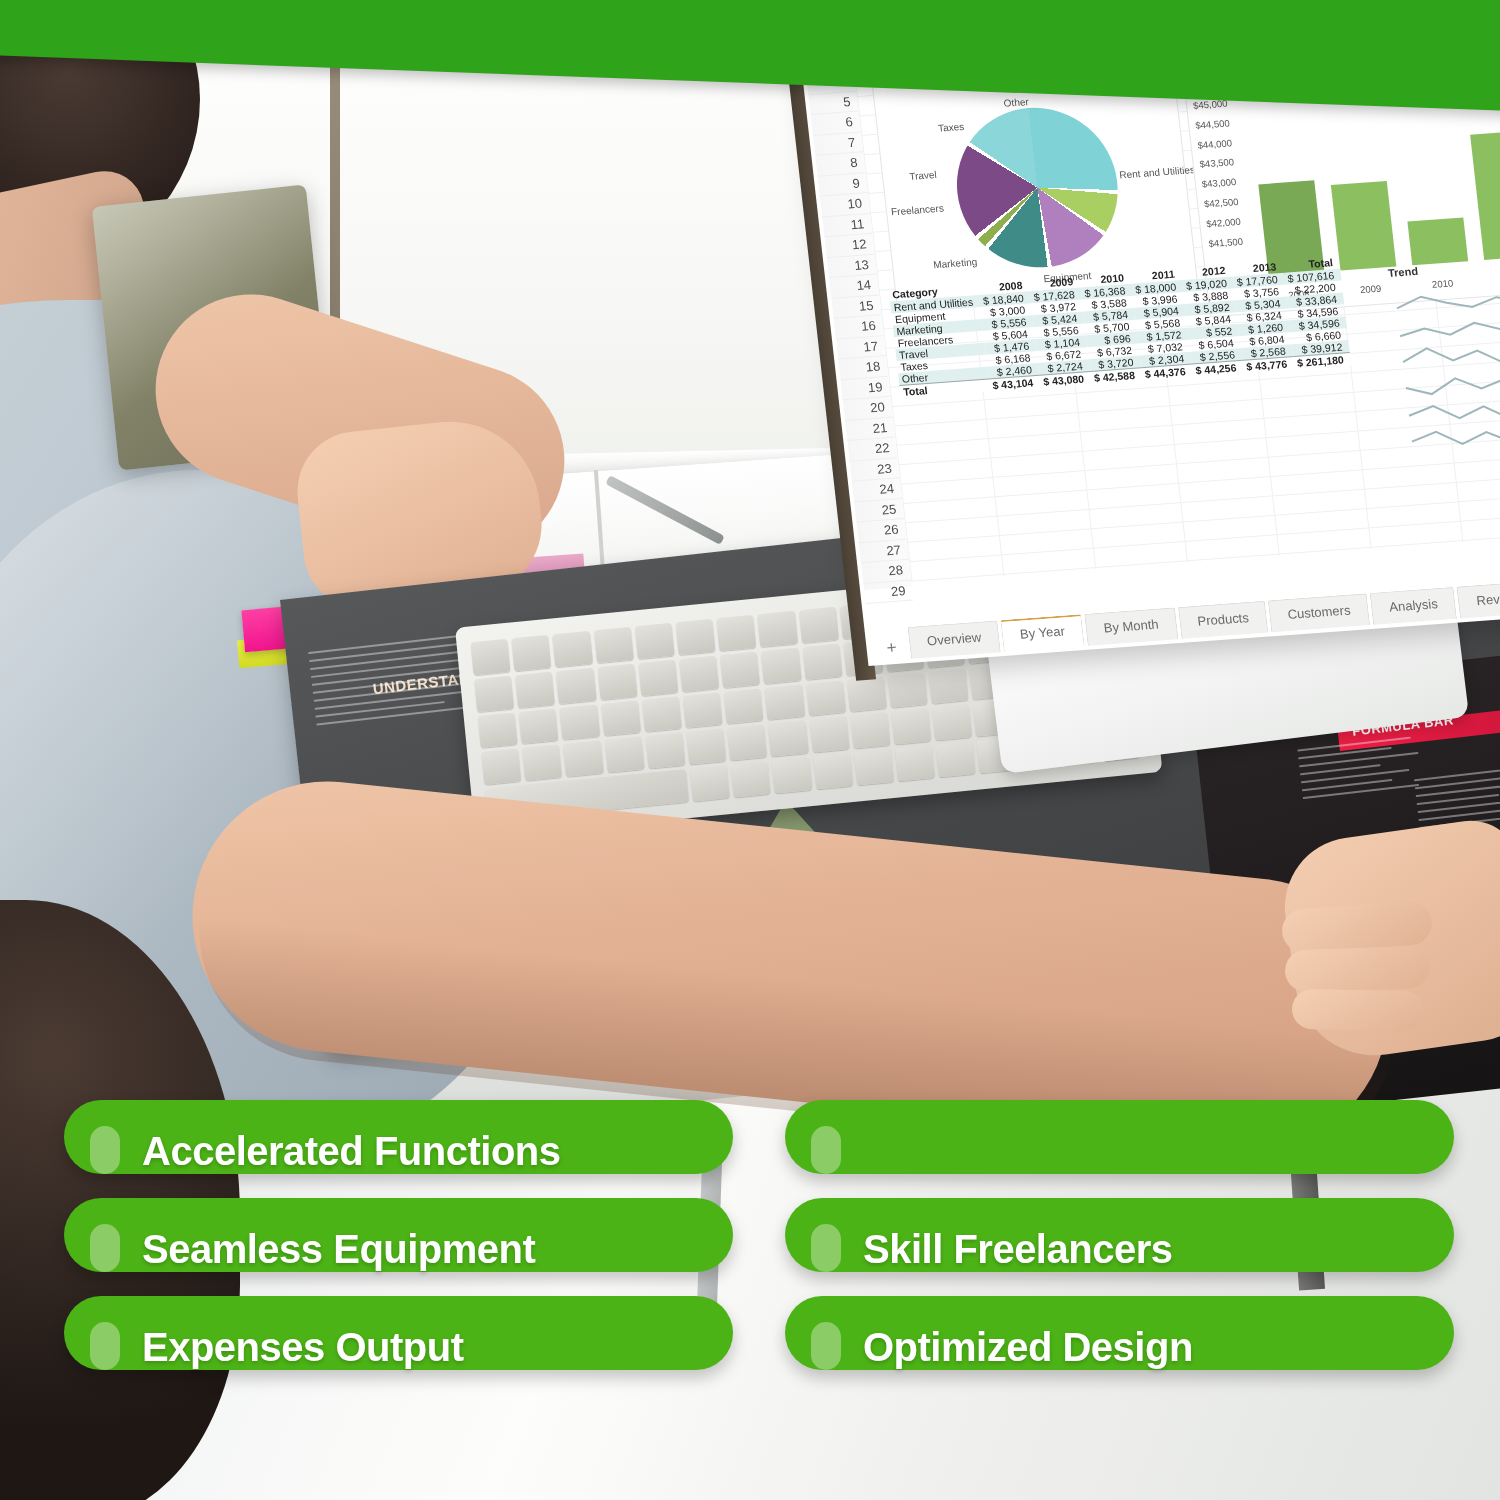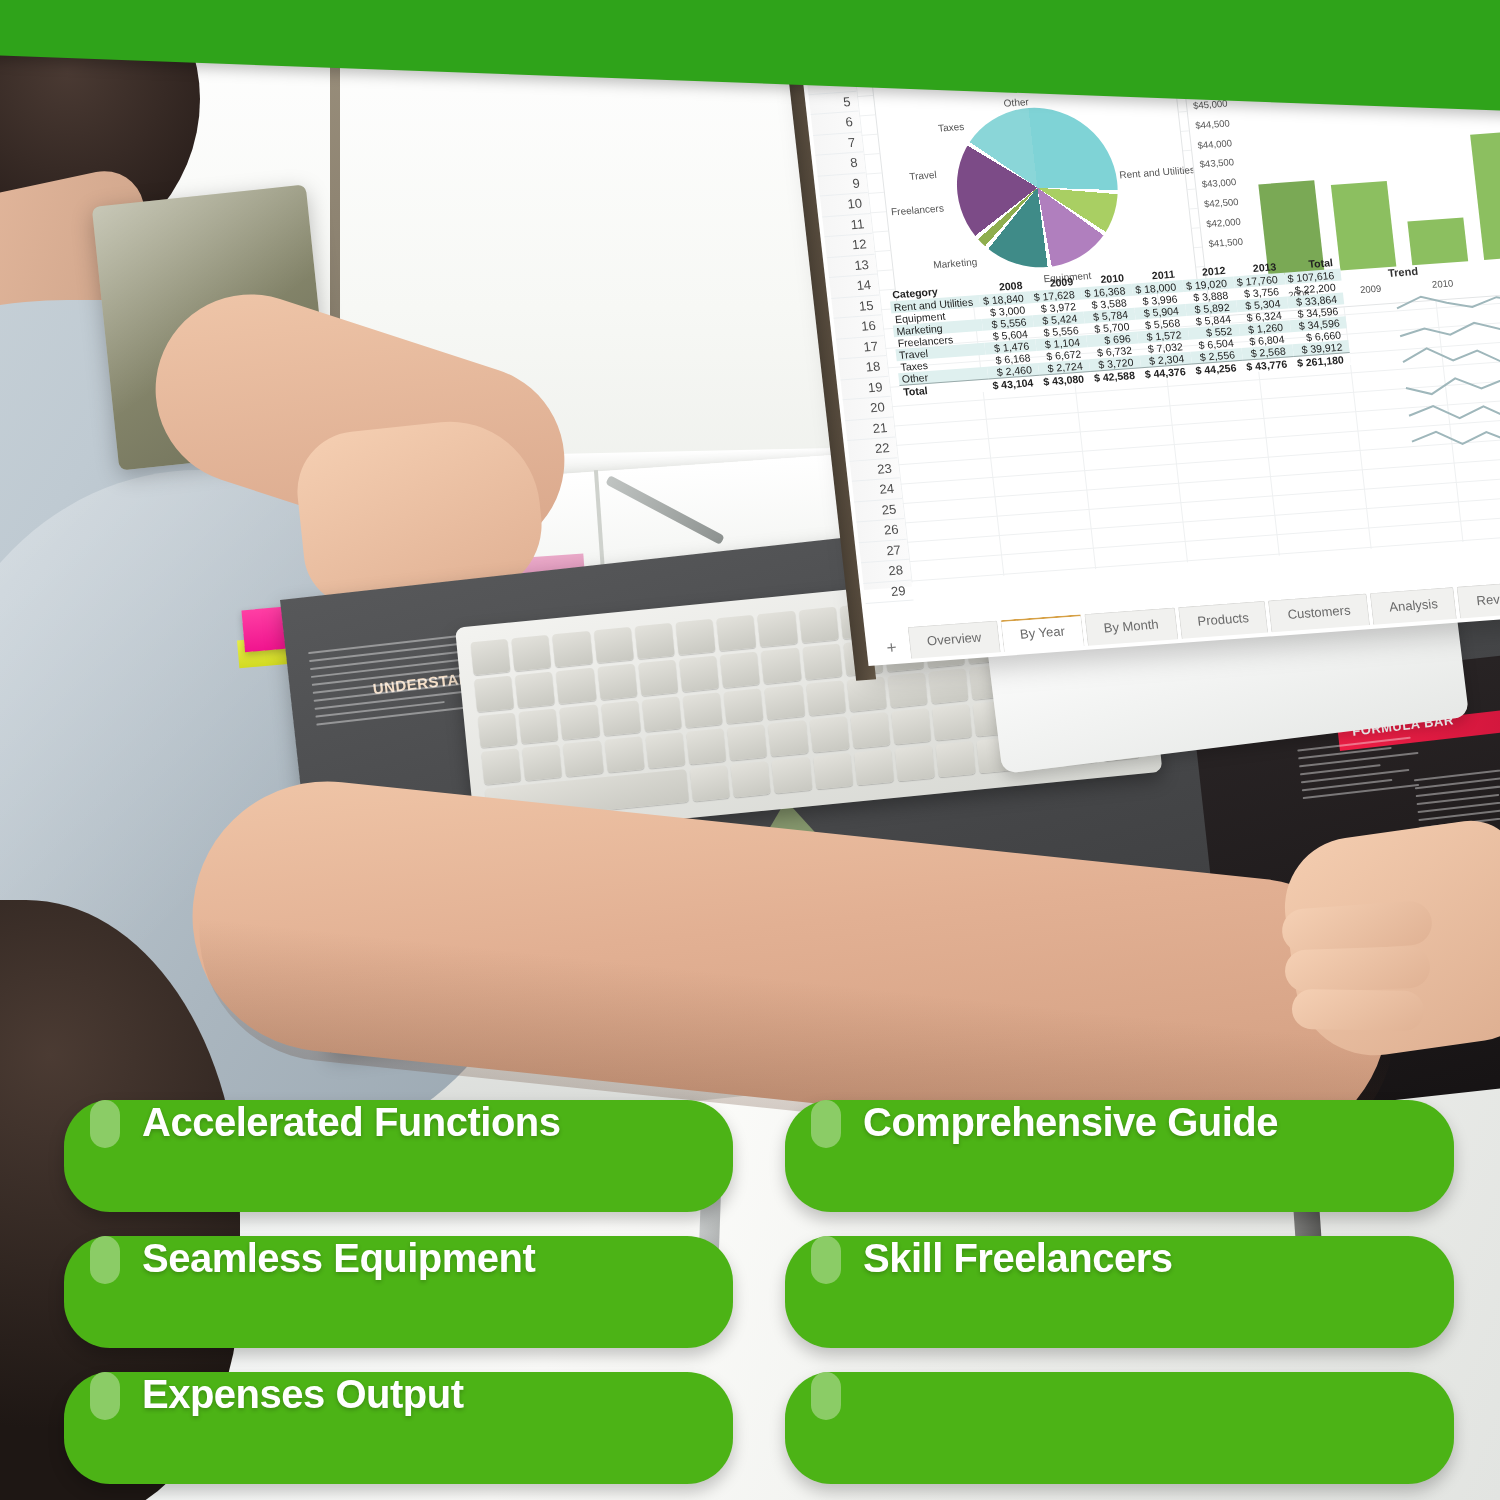--- a/index.html
+++ b/index.html
@@ -182,21 +182,21 @@
   
   .topbar{position:absolute;left:-40px;top:-96px;width:1620px;height:150px;background:#2fa31a;
     transform:rotate(2.1deg);transform-origin:0 0;box-shadow:0 5px 14px rgba(0,0,0,.25);}
   .topbar-dark{position:absolute;left:1345px;top:-40px;width:300px;height:110px;background:#1f7c12;
     transform:rotate(12deg);transform-origin:0 0;}
 
   
   .pills{position:absolute;left:64px;top:1100px;width:1390px;
     display:grid;grid-template-columns:1fr 1fr;grid-template-rows:repeat(3,1fr);
     column-gap:52px;row-gap:24px;}
-  .pill{height:112px;border-radius:46px;background:#4cb316;display:flex;align-items:flex-start;
+  .pill{height:74px;border-radius:46px;background:#4cb316;display:flex;align-items:flex-end;
     padding:0 26px;box-sizing:border-box;box-shadow:0 8px 16px rgba(0,0,0,.22);}
   .pill .dot{width:30px;height:48px;border-radius:15px;background:#8bcc66;flex:0 0 auto;margin-right:22px;}
   .pill .lbl{color:#ffffff;font-weight:bold;font-size:40px;letter-spacing:-.5px;white-space:nowrap;
     text-shadow:0 2px 4px rgba(0,0,0,.22);}
 </style>
 </head>
 <body>
 
 <div id="scene">
 
@@ -616,32 +616,32 @@
   <div class="topbar-dark"></div>
   <div class="topbar"></div>
 
   <div class="pills">
     <div class="pill">
       <span class="dot"></span>
       <span class="lbl">Accelerated Functions</span>
     </div>
     <div class="pill">
       <span class="dot"></span>
-      <span class="lbl">Comprehensive Guide</span>
     </div>
     <div class="pill">
       <span class="dot"></span>
       <span class="lbl">Seamless Equipment</span>
     </div>
     <div class="pill">
       <span class="dot"></span>
       <span class="lbl">Skill Freelancers</span>
     </div>
     <div class="pill">
       <span class="dot"></span>
       <span class="lbl">Expenses Output</span>
     </div>
     <div class="pill">
       <span class="dot"></span>
+      <span class="lbl">Optimized Design</span>
     </div>
   </div>
 
 </div>
 
 </body></html>

